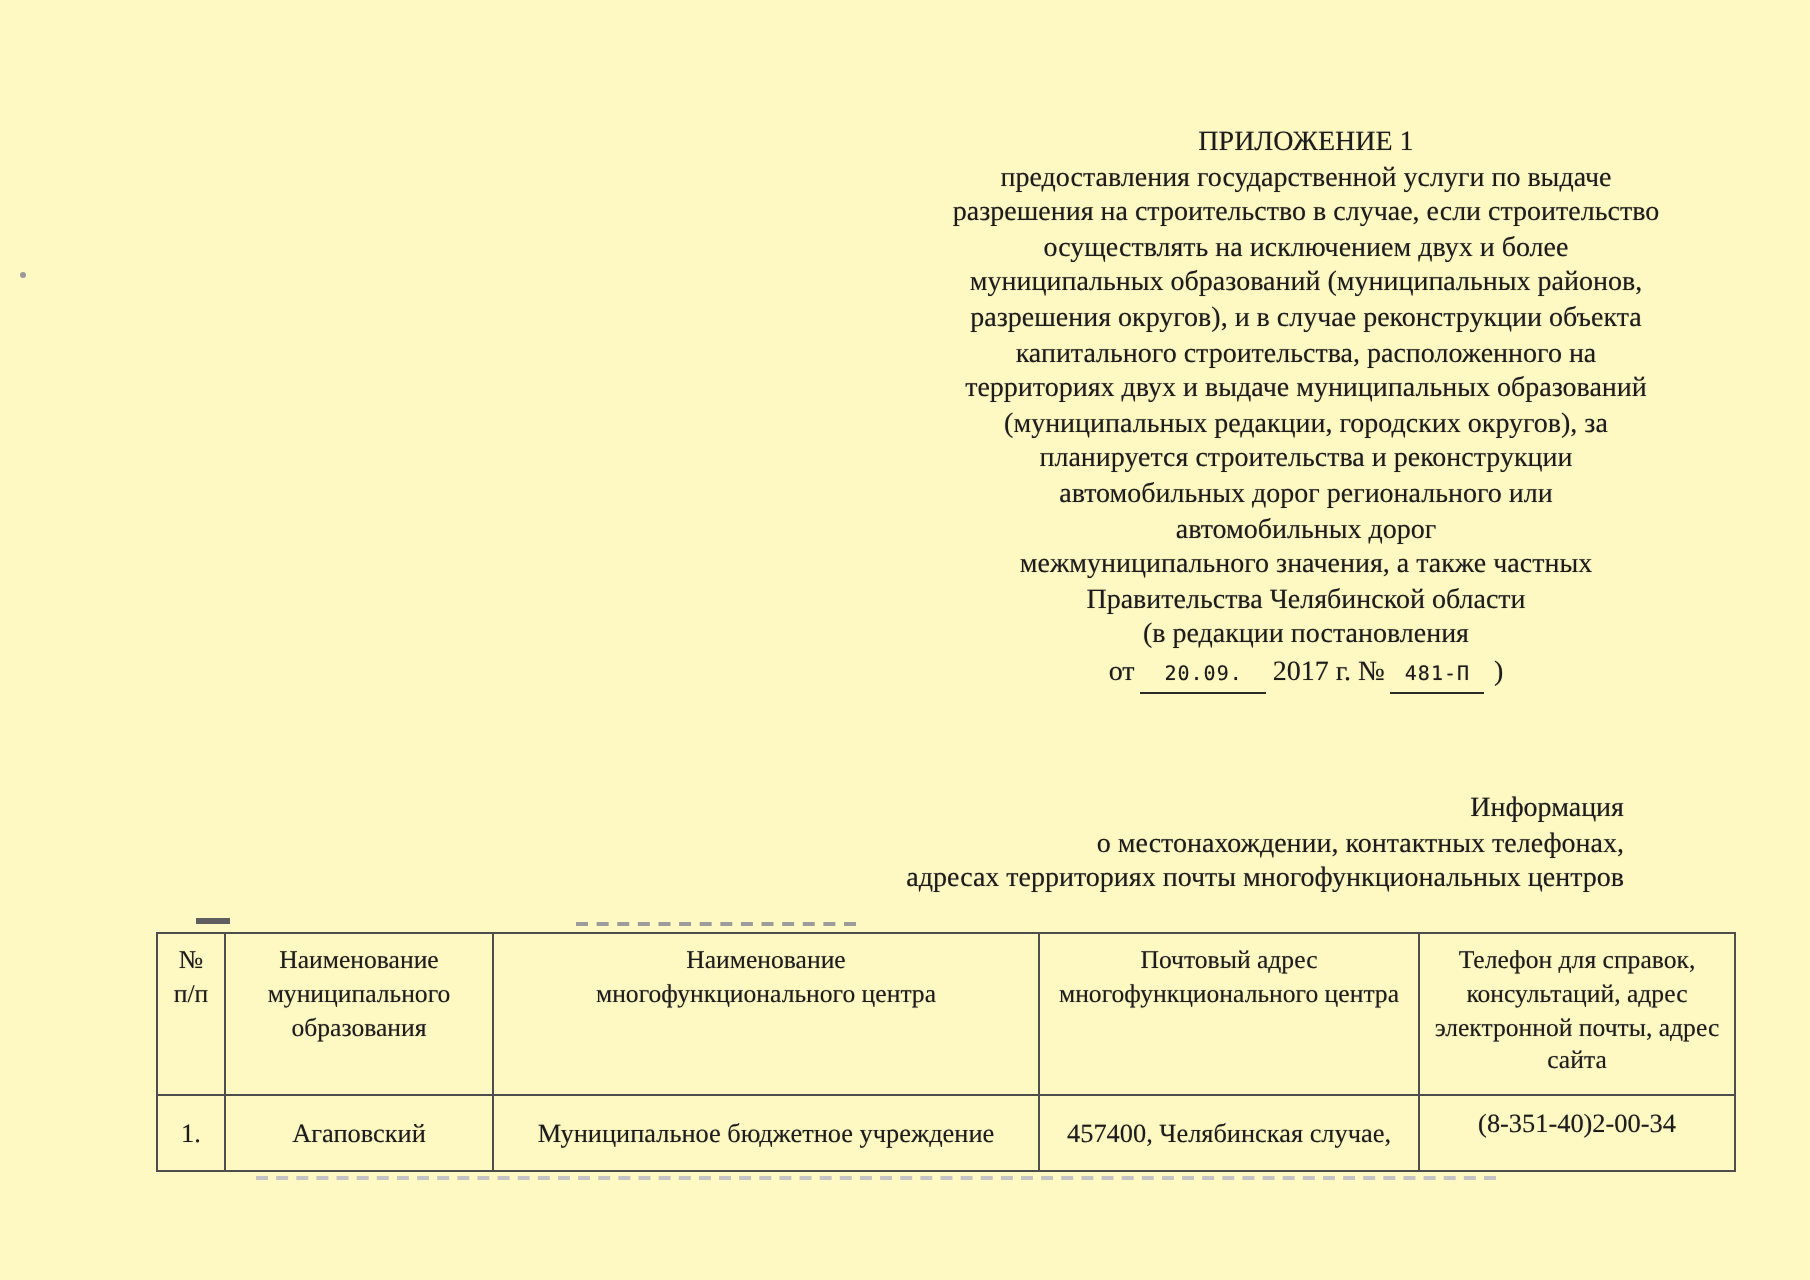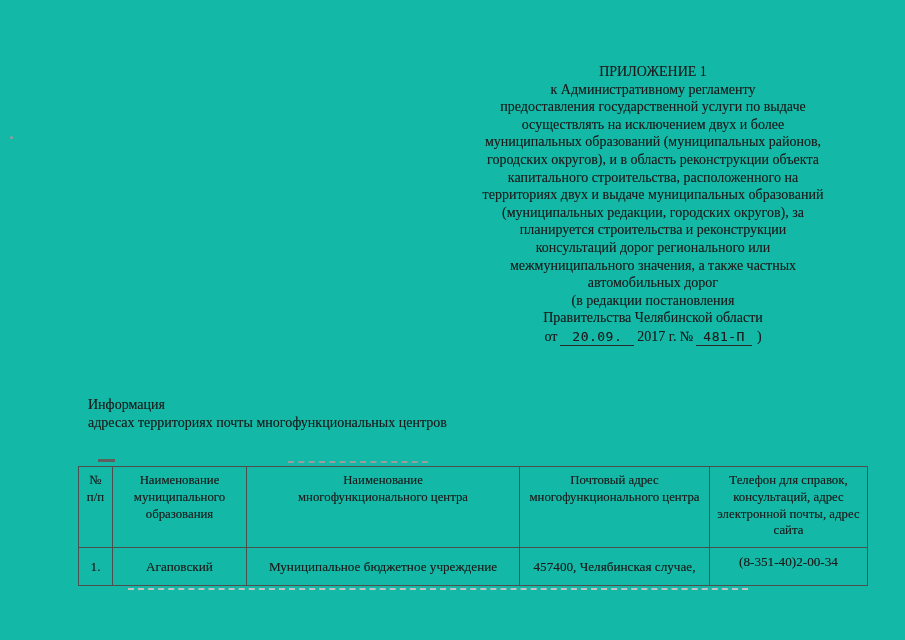--- a/index.html
+++ b/index.html
@@ -1,20 +1,20 @@
 <!DOCTYPE html>
 <html><head>
 <meta charset="utf-8">
 <style>
   html, body { margin: 0; padding: 0; background: #ffffff; }
   .page {
     position: relative;
     width: 905px;
     height: 640px;
-    background: #14b8a6;
+    background: #fef9c3;
     font-family: "Liberation Serif", serif;
     color: #1c1c1c;
     overflow: hidden;
     text-shadow: 0 0 0.5px rgba(20,20,20,0.45);
   }
   
   .header-block {
     position: absolute;
     top: 63px;
     left: 428px;
@@ -28,32 +28,32 @@
   .fill {
     display: inline-block;
     border-bottom: 1.3px solid #2a2a2a;
     padding: 0 12px 1px 12px;
     margin: 0 3px;
     line-height: 14px;
   }
   .fill.short { padding: 0 7px 1px 7px; text-align: center; }
   .mono {
     font-family: "DejaVu Sans Mono", monospace;
-    font-size: 13px;
+    font-size: 10px;
     letter-spacing: 0.5px;
   }
   .paren { margin-left: 2px; }
 
   
   .title-block {
     position: absolute;
     top: 396px;
     left: 88px;
     width: 724px;
-    text-align: left;
+    text-align: right;
     font-size: 14px;
     line-height: 17.6px;
   }
 
   
   table.mfc {
     position: absolute;
     top: 466px;
     left: 78px;
     width: 789px;
@@ -115,41 +115,42 @@
 </style>
 </head>
 <body>
 
 <div class="page">
 
   <div class="speck"></div>
 
   <div class="header-block">
     <div class="header-line">ПРИЛОЖЕНИЕ 1</div>
-    <div class="header-line">к Административному регламенту</div>
     <div class="header-line">предоставления государственной услуги по выдаче</div>
+    <div class="header-line">разрешения на строительство в случае, если строительство</div>
     <div class="header-line">осуществлять на исключением двух и более</div>
     <div class="header-line">муниципальных образований (муниципальных районов,</div>
-    <div class="header-line">городских округов), и в область реконструкции объекта</div>
+    <div class="header-line">разрешения округов), и в случае реконструкции объекта</div>
     <div class="header-line">капитального строительства, расположенного на</div>
     <div class="header-line">территориях двух и выдаче муниципальных образований</div>
     <div class="header-line">(муниципальных редакции, городских округов), за</div>
     <div class="header-line">планируется строительства и реконструкции</div>
-    <div class="header-line">консультаций дорог регионального или</div>
+    <div class="header-line">автомобильных дорог регионального или</div>
+    <div class="header-line">автомобильных дорог</div>
     <div class="header-line">межмуниципального значения, а также частных</div>
-    <div class="header-line">автомобильных дорог</div>
+    <div class="header-line">Правительства Челябинской области</div>
     <div class="header-line">(в редакции постановления</div>
-    <div class="header-line">Правительства Челябинской области</div>
     <div class="date-line">
       <span>от</span><span class="fill"><span class="mono">20.09.</span></span><span>2017 г. №</span><span class="fill short"><span class="mono">481-П</span></span><span class="paren">)</span>
     </div>
   </div>
 
   <div class="title-block">
     <div>Информация</div>
+    <div>о местонахождении, контактных телефонах,</div>
     <div>адресах территориях почты многофункциональных центров</div>
   </div>
 
   <div class="smudge-top-dark"></div>
   <div class="smudge-top-dash"></div>
 
   <table class="mfc">
     <colgroup>
       <col style="width:34px">
       <col style="width:134px">

